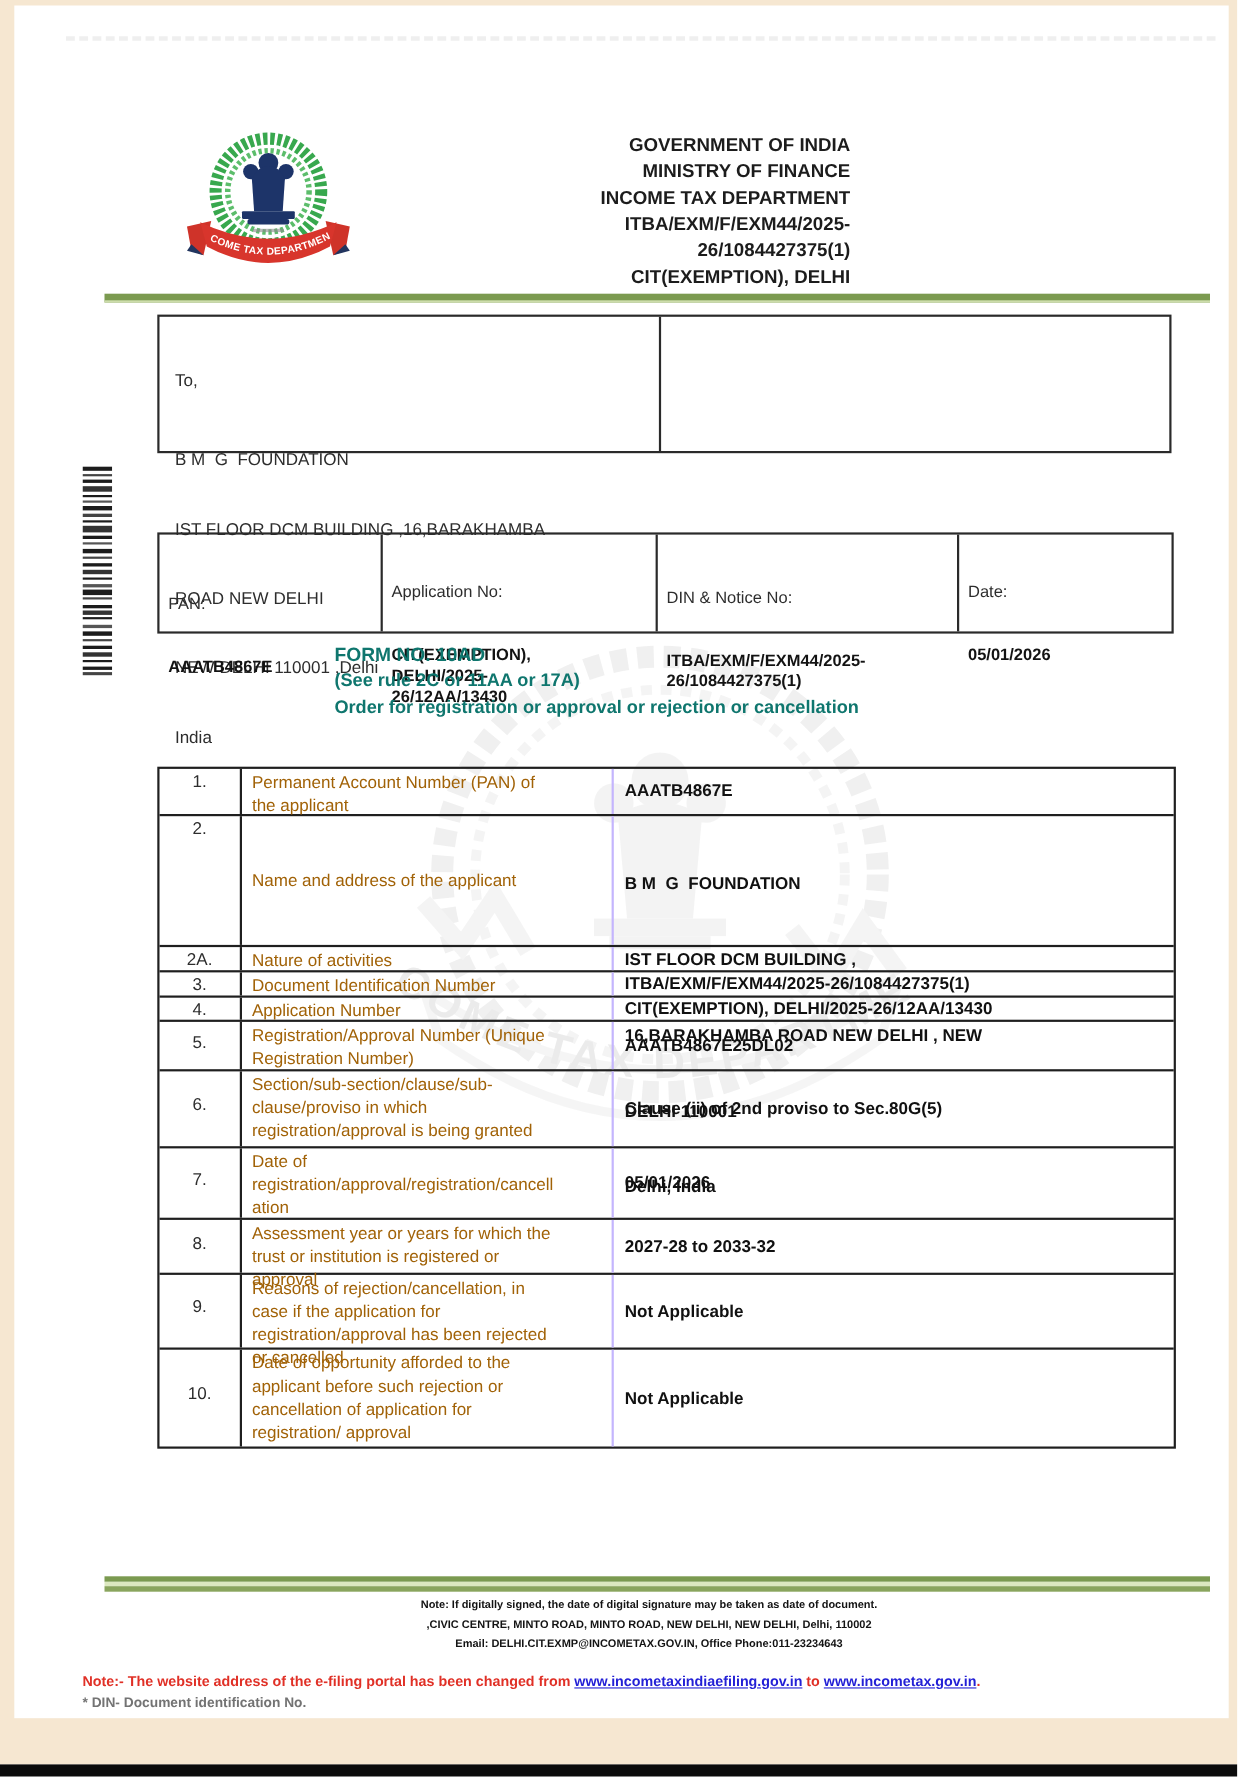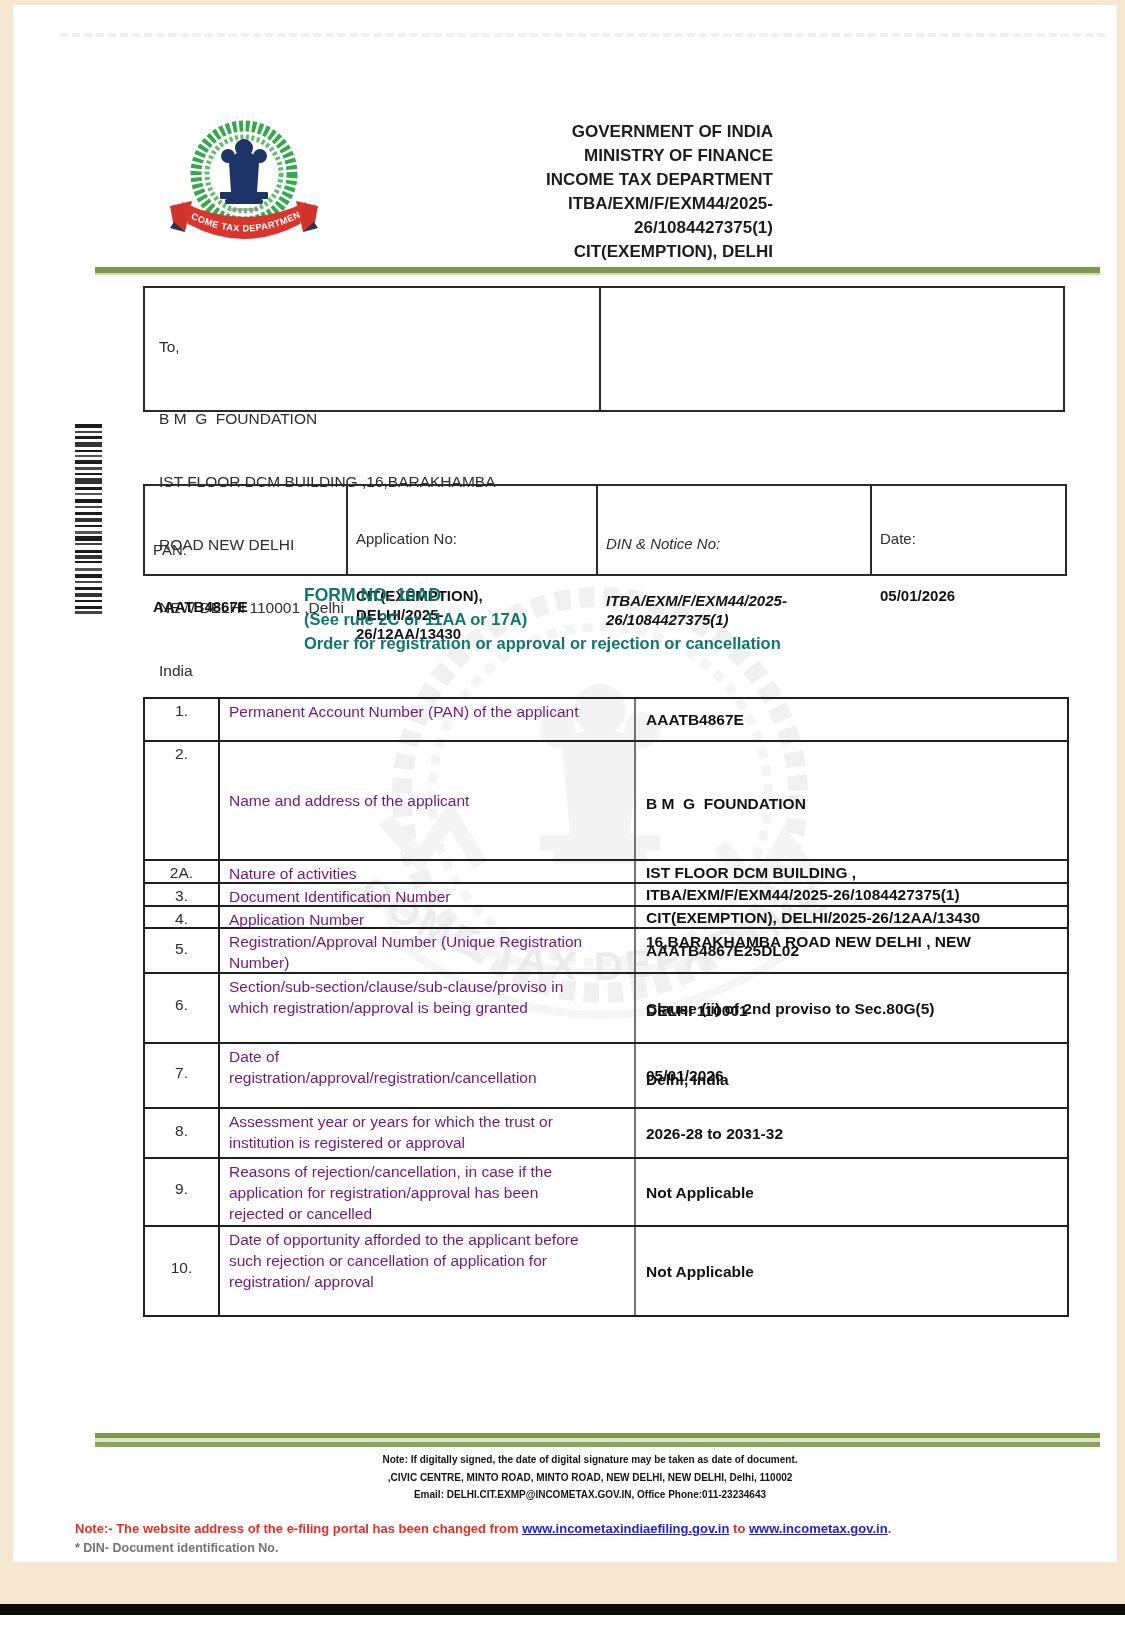--- a/index.html
+++ b/index.html
@@ -31,41 +31,41 @@
 
   
   .ref-table{position:absolute;left:143px;top:484px;width:920px;height:88px;
              border:2px solid #2a2a2a;box-sizing:content-box;display:flex;background:transparent;}
   .ref-cell{box-sizing:border-box;padding:5px 8px;font-size:15px;line-height:19px;color:#2d2d2d;
             border-right:2px solid #2a2a2a;white-space:pre-wrap;}
   .ref-cell:last-child{border-right:none;}
   .ref-cell .val{font-weight:bold;color:#131313;}
   .ref-pan{width:203px;padding-top:16px;}
   .ref-app{width:250px;padding-right:62px;}
-  .ref-din{width:274px;padding-top:10px;font-style:italic;}
+  .ref-din{width:274px;padding-top:10px;}
   .ref-date{width:193px;}
 
   
   .form-title{position:absolute;left:304px;top:583px;width:600px;text-align:left;color:#0f766e;}
   .form-title .t1{font-weight:bold;font-size:17.5px;line-height:24px;}
   .form-title .t2{font-weight:bold;font-size:16.5px;line-height:24px;}
   .form-title .t3{font-weight:bold;font-size:16.5px;line-height:24px;white-space:nowrap;}
 
   
   .watermark{position:absolute;left:330px;top:545px;width:540px;height:560px;opacity:0.55;z-index:0;pointer-events:none;}
 
   
   .details-table{position:absolute;left:143px;top:697px;width:922px;border:2px solid #1f1f1f;
                  box-sizing:content-box;z-index:1;background:transparent;}
   .drow{display:flex;border-top:2px solid #1f1f1f;box-sizing:border-box;}
   .drow:first-child{border-top:none;}
   .c-num{width:75px;box-sizing:border-box;border-right:2px solid #1f1f1f;text-align:center;
          padding-top:3px;font-size:15.5px;color:#2d2d2d;}
-  .c-label{width:416px;box-sizing:border-box;border-right:2px solid #737373;
-           padding:2px 50px 2px 9px;font-size:15.5px;line-height:21px;color:#701a75;
+  .c-label{width:338px;box-sizing:border-box;border-right:2px solid #c4b5fd;
+           padding:2px 50px 2px 9px;font-size:15.5px;line-height:21px;color:#a16207;
            overflow-wrap:break-word;word-wrap:break-word;}
   .c-val{flex:1;box-sizing:border-box;padding:2px 10px;font-size:15.5px;line-height:21px;
          font-weight:bold;color:#111;display:flex;align-items:center;white-space:pre-wrap;}
   .c-val-lines{display:block;padding-top:4px;line-height:23px;}
   .c-label-center{display:flex;align-items:center;}
 
   
   .footer-rule{position:absolute;left:95px;top:1433px;width:1005px;height:14px;}
   .footer-rule .r1{height:5px;background:#7b9a50;}
   .footer-rule .r2{height:4px;background:#dce8c0;}
@@ -270,21 +270,21 @@
 
     <div class="drow" style="height:65px">
       <div class="c-num" style="padding-top:20px">7.</div>
       <div class="c-label">Date of registration/approval/registration/cancellation</div>
       <div class="c-val">05/01/2026</div>
     </div>
 
     <div class="drow" style="height:50px">
       <div class="c-num" style="padding-top:13px">8.</div>
       <div class="c-label">Assessment year or years for which the trust or institution is registered or approval</div>
-      <div class="c-val">2026-28 to 2031-32</div>
+      <div class="c-val">2027-28 to 2033-32</div>
     </div>
 
     <div class="drow" style="height:68px">
       <div class="c-num" style="padding-top:21px">9.</div>
       <div class="c-label">Reasons of rejection/cancellation, in case if the application for registration/approval has been rejected or cancelled</div>
       <div class="c-val">Not Applicable</div>
     </div>
 
     <div class="drow" style="height:90px">
       <div class="c-num" style="padding-top:32px">10.</div>

